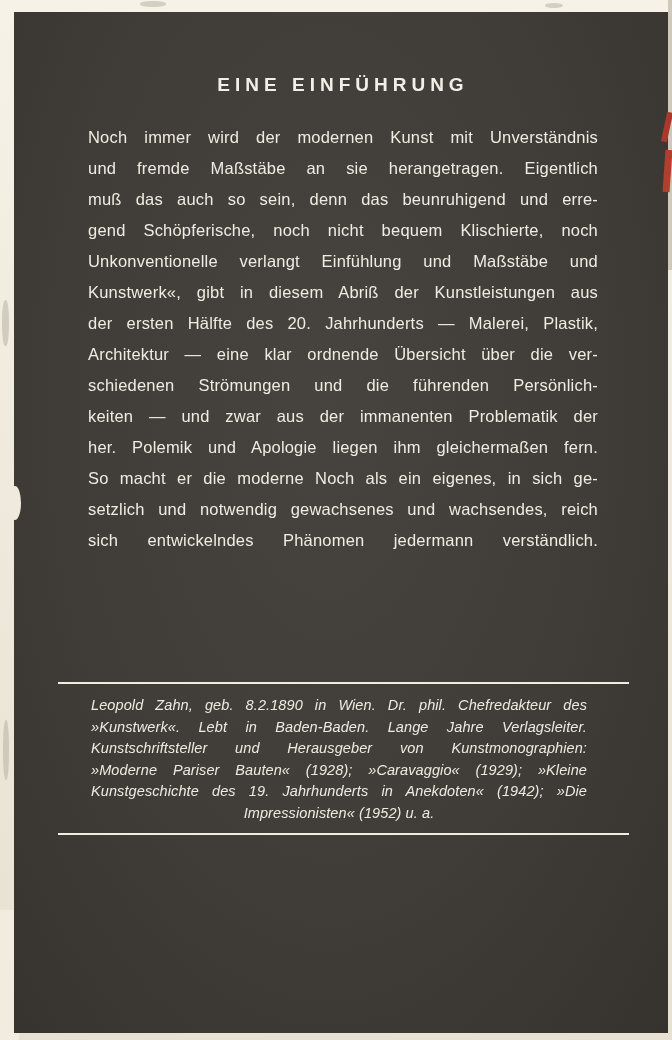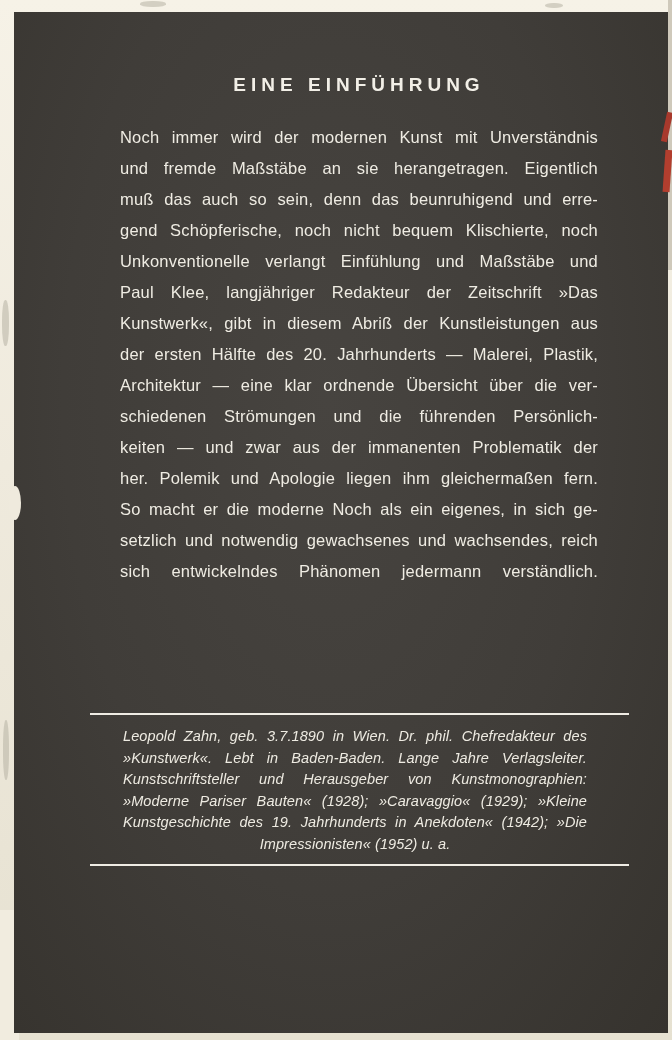--- a/index.html
+++ b/index.html
@@ -22,21 +22,21 @@
   .red-mark { position: absolute; background: #a8392c; }
   .red-mark.m1 { right: 2px; top: 112px; width: 6px; height: 30px; transform: rotate(12deg); }
   .red-mark.m2 { right: 1px; top: 150px; width: 7px; height: 42px; transform: rotate(4deg); background: #b23e2e; }
 
   
   .cover {
     position: absolute; left: 14px; top: 12px; right: 4px; bottom: 7px;
     background: radial-gradient(ellipse at 48% 38%, #474440 0%, #403d39 55%, #36332e 100%);
     color: #efece3;
   }
-  .content { padding: 0 70px 0 74px; margin-left: 32px; }
+  .content { padding: 0 70px 0 74px; }
 
   .title {
     margin-top: 62px;
     text-align: center;
     font-weight: bold;
     font-size: 19px;
     letter-spacing: 5px;
     color: #f2efe7;
   }
 
@@ -83,34 +83,33 @@
   <div class="content">
 
     <div class="title">EINE EINFÜHRUNG</div>
 
     <div class="intro">
       <div class="intro-line">Noch immer wird der modernen Kunst mit Unverständnis</div>
       <div class="intro-line">und fremde Maßstäbe an sie herangetragen. Eigentlich</div>
       <div class="intro-line">muß das auch so sein, denn das beunruhigend und erre-</div>
       <div class="intro-line">gend Schöpferische, noch nicht bequem Klischierte, noch</div>
       <div class="intro-line">Unkonventionelle verlangt Einfühlung und Maßstäbe und</div>
-      <div class="intro-line">Paul Klee, langjähriger Redakteur der Zeitschrift »Das</div>
       <div class="intro-line">Kunstwerk«, gibt in diesem Abriß der Kunstleistungen aus</div>
       <div class="intro-line">der ersten Hälfte des 20. Jahrhunderts — Malerei, Plastik,</div>
       <div class="intro-line">Architektur — eine klar ordnende Übersicht über die ver-</div>
       <div class="intro-line">schiedenen Strömungen und die führenden Persönlich-</div>
       <div class="intro-line">keiten — und zwar aus der immanenten Problematik der</div>
       <div class="intro-line">her. Polemik und Apologie liegen ihm gleichermaßen fern.</div>
       <div class="intro-line">So macht er die moderne Noch als ein eigenes, in sich ge-</div>
       <div class="intro-line">setzlich und notwendig gewachsenes und wachsendes, reich</div>
       <div class="intro-line">sich entwickelndes Phänomen jedermann verständlich.</div>
     </div>
 
     <div class="bio">
-      <div class="bio-line">Leopold Zahn, geb. 3.7.1890 in Wien. Dr. phil. Chefredakteur des</div>
+      <div class="bio-line">Leopold Zahn, geb. 8.2.1890 in Wien. Dr. phil. Chefredakteur des</div>
       <div class="bio-line">»Kunstwerk«. Lebt in Baden-Baden. Lange Jahre Verlagsleiter.</div>
       <div class="bio-line">Kunstschriftsteller und Herausgeber von Kunstmonographien:</div>
       <div class="bio-line">»Moderne Pariser Bauten« (1928); »Caravaggio« (1929); »Kleine</div>
       <div class="bio-line">Kunstgeschichte des 19. Jahrhunderts in Anekdoten« (1942); »Die</div>
       <div class="bio-line bio-last">Impressionisten« (1952) u. a.</div>
     </div>
 
   </div>
 </div>
 

